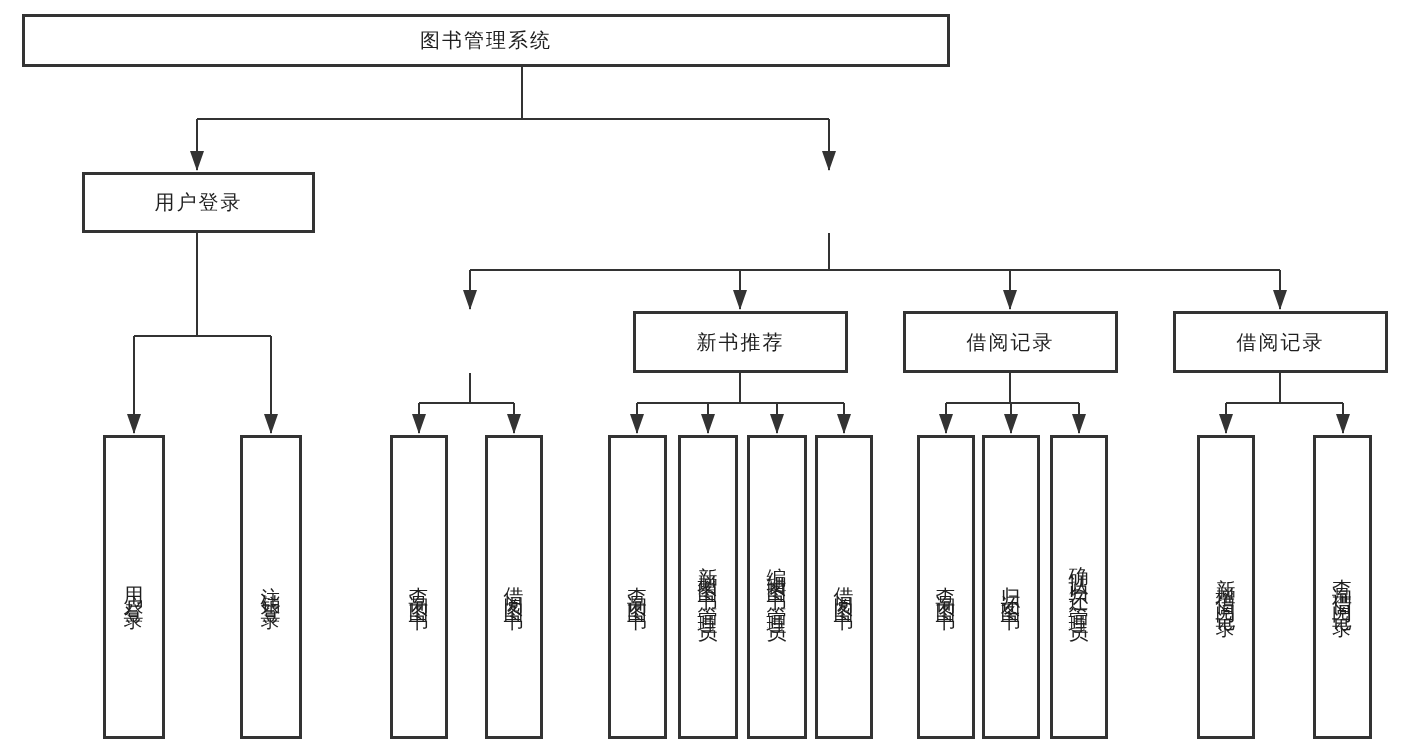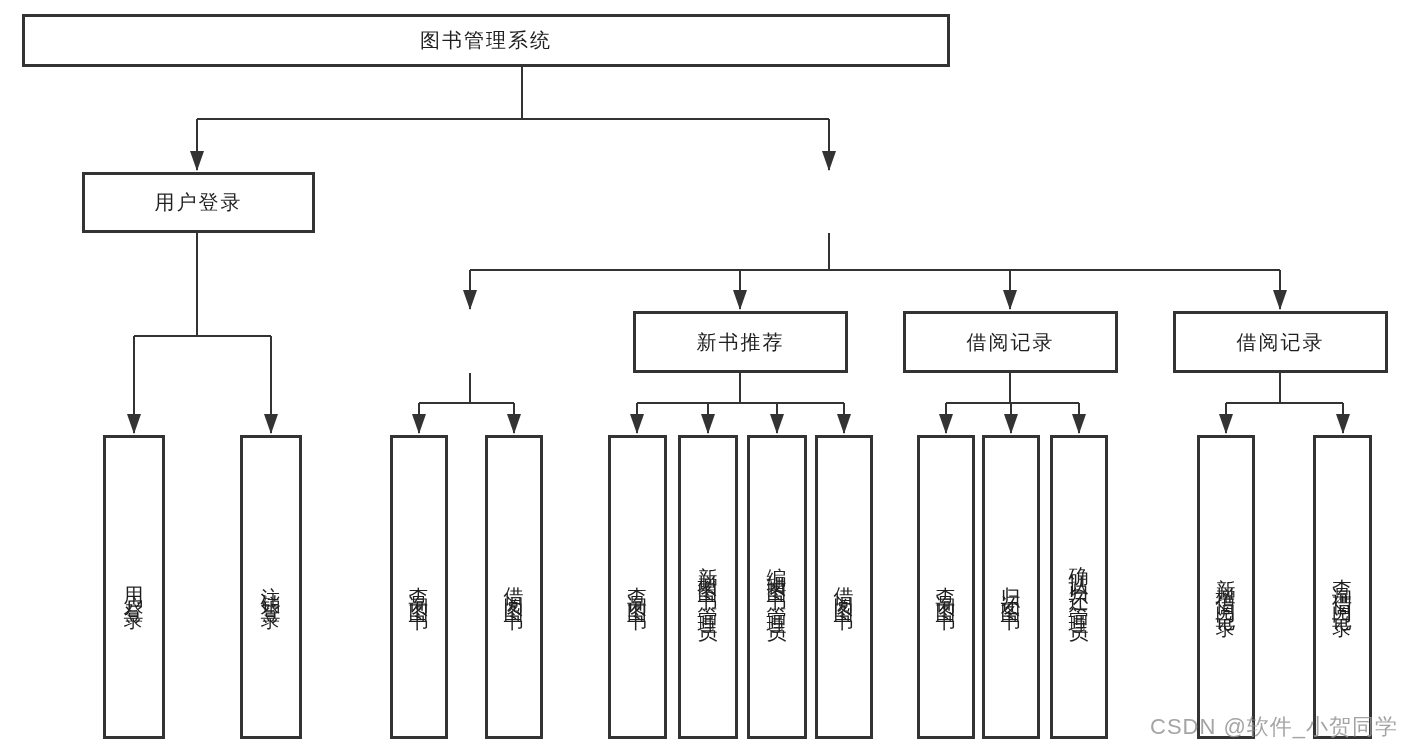--- a/index.html
+++ b/index.html
@@ -165,15 +165,14 @@
     <span>确认归还（管理员）</span>
   </div>
 
   <div class="box leaf-box" style="left:1197px;width:58px;">
     <span>新增借阅记录</span>
   </div>
   <div class="box leaf-box" style="left:1313px;width:59px;">
     <span>查询借阅记录</span>
   </div>
 
-  <div class="watermark">CSDN @软件_小贺同学</div>
 
 </div>
 
 </body></html>

